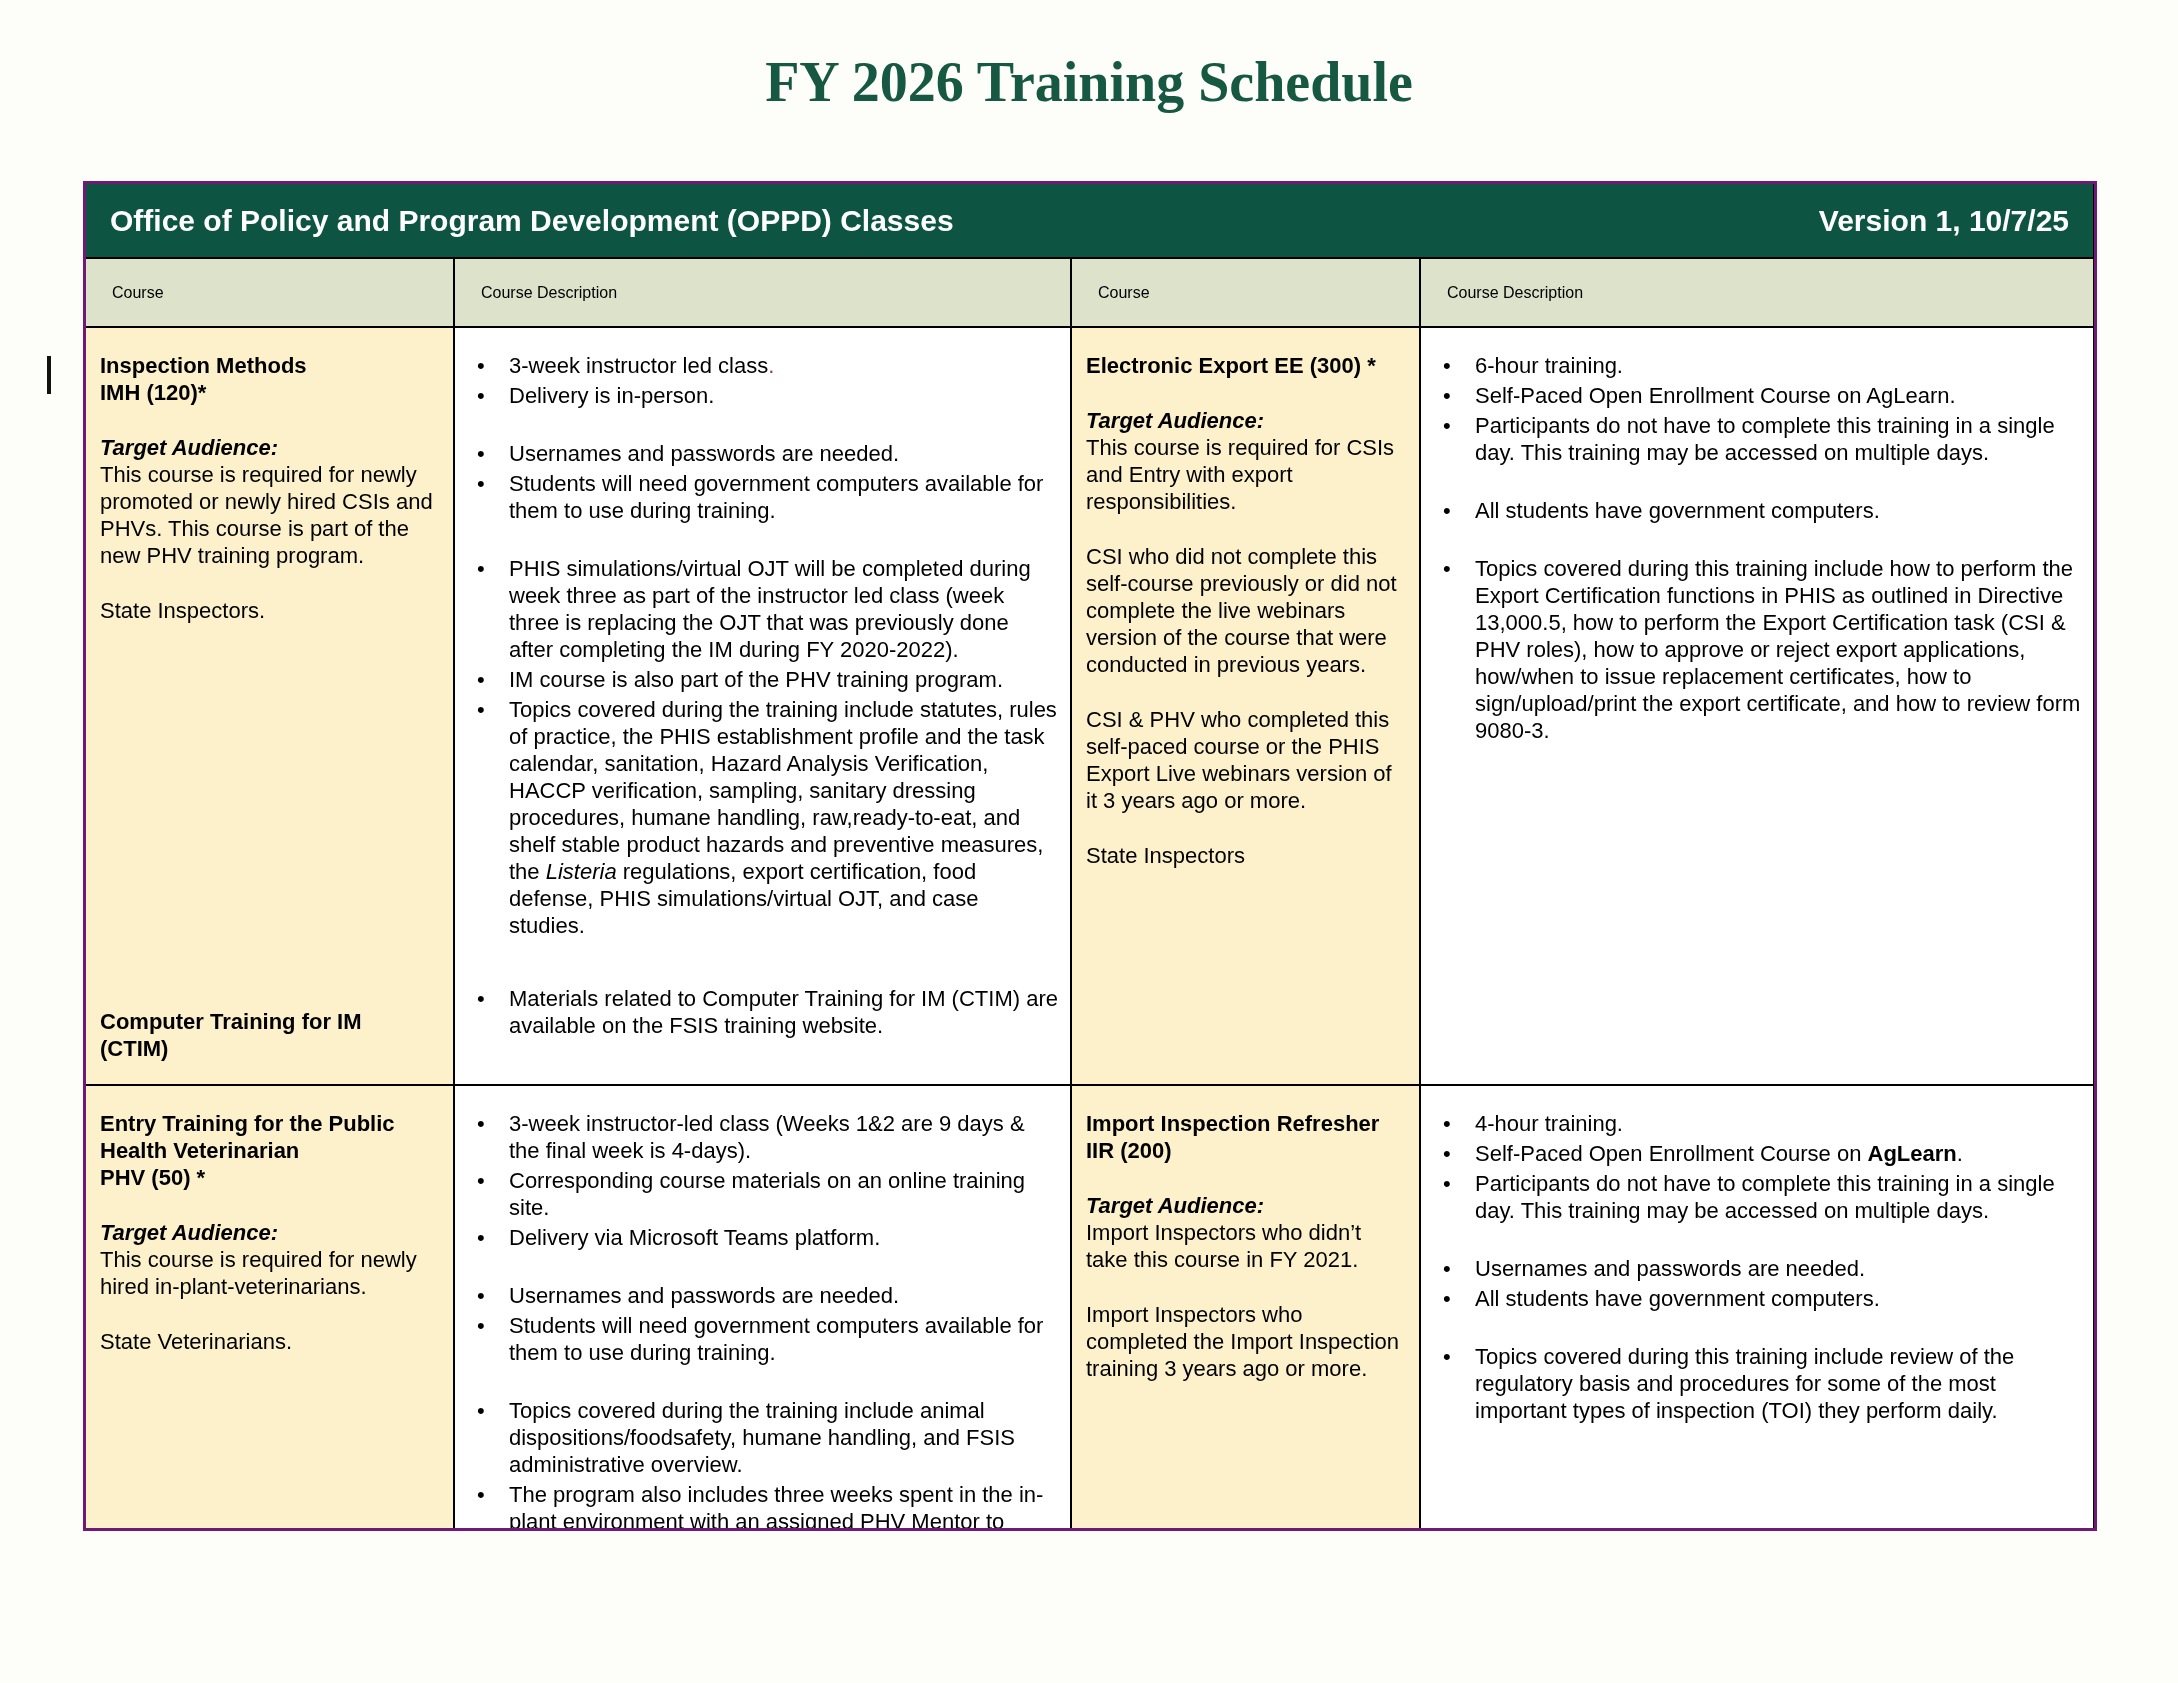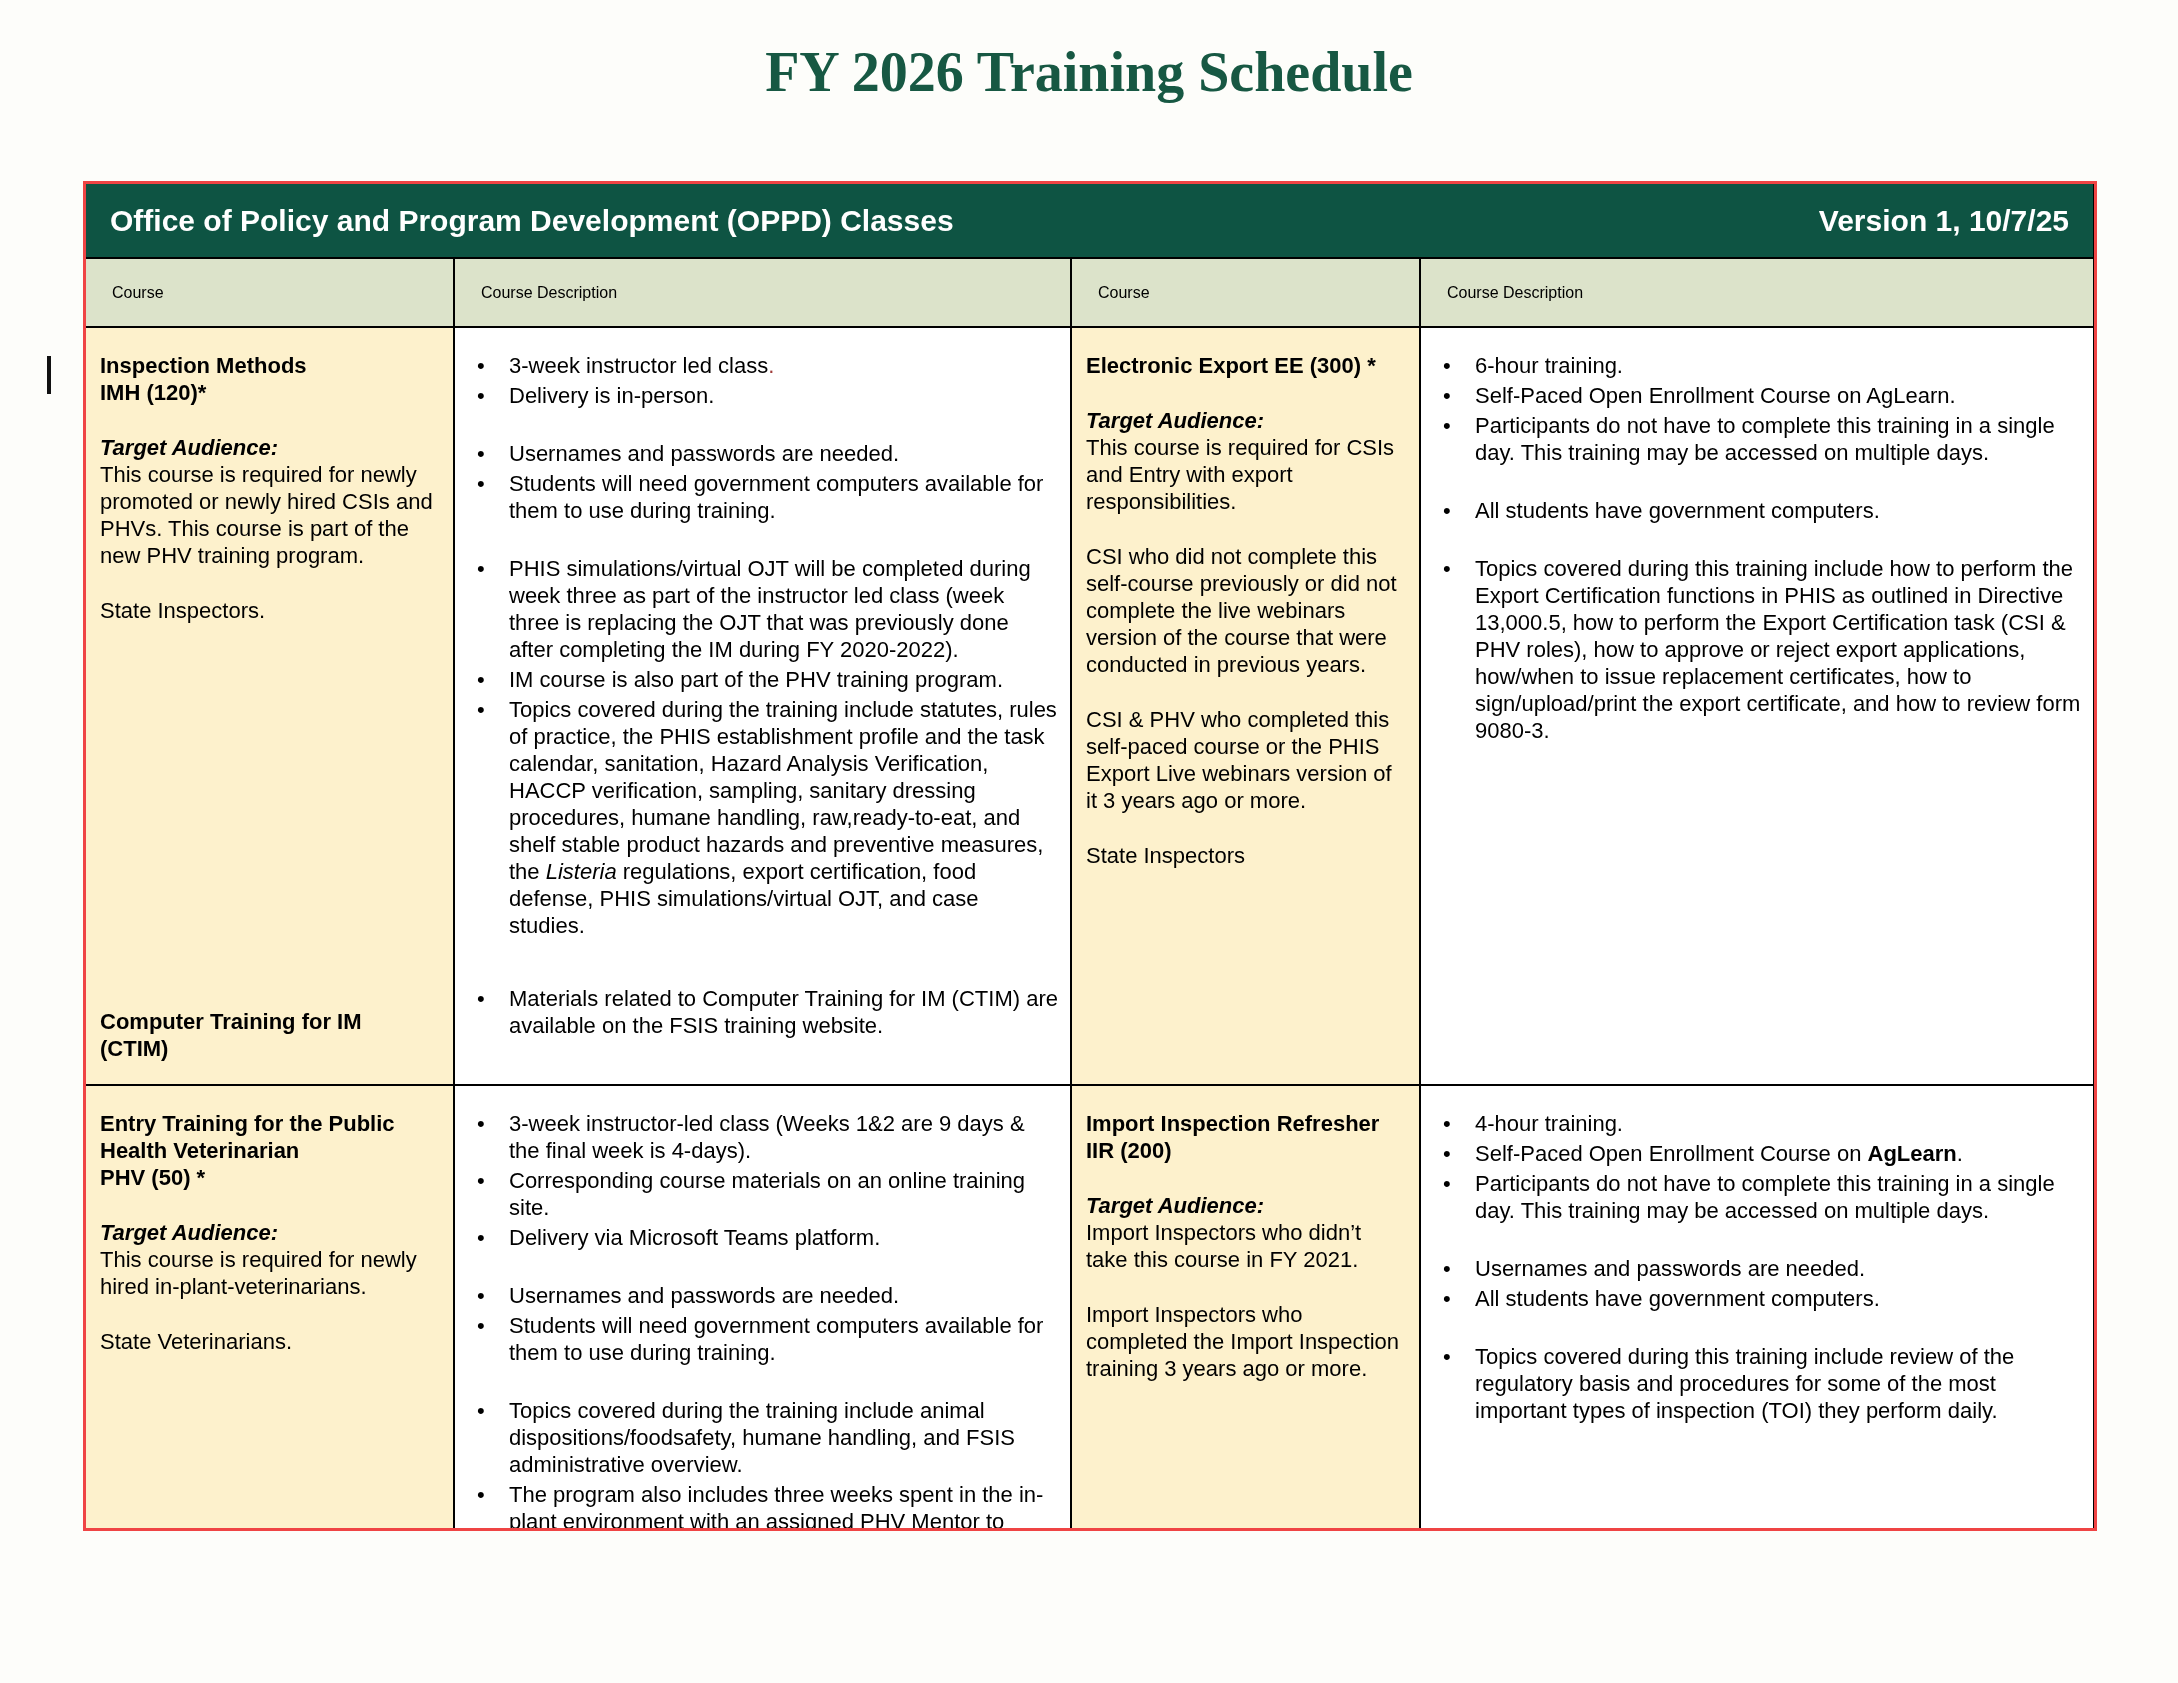--- a/index.html
+++ b/index.html
@@ -5,39 +5,39 @@
   html,body{margin:0;padding:0;}
   body{
     width:2178px;height:1683px;
     background:#fdfdfa;
     font-family:"Liberation Sans","DejaVu Sans",sans-serif;
     color:#000;
   }
   .page{position:relative;width:2178px;height:1683px;overflow:hidden;}
 
   .doc-title{
-    position:absolute;top:40px;left:0;width:100%;
+    position:absolute;top:50px;left:0;width:100%;
     text-align:center;
     font-family:"Liberation Serif","DejaVu Serif",serif;
     font-weight:bold;font-size:56px;
     color:#175843;
   }
 
   .caret-mark{
     position:absolute;left:47px;top:356px;width:4px;height:38px;background:#111;
   }
 
   .tbl{
     position:absolute;left:83px;top:181px;width:2014px;
     display:grid;
     grid-template-columns:367px 615px 347px 672px;
     grid-template-rows:73px 67px 756px 442px;
     gap:2px;
     background:#000;
-    border:3px solid #ef4444;
+    border:3px solid #701a75;
     box-sizing:border-box;
   }
   .banner{
     grid-column:1/5;
     background:#0e5443;color:#fff;
     display:flex;align-items:center;justify-content:space-between;
     padding:0 24px;
     font-weight:bold;font-size:30px;
   }
   .colhead{

